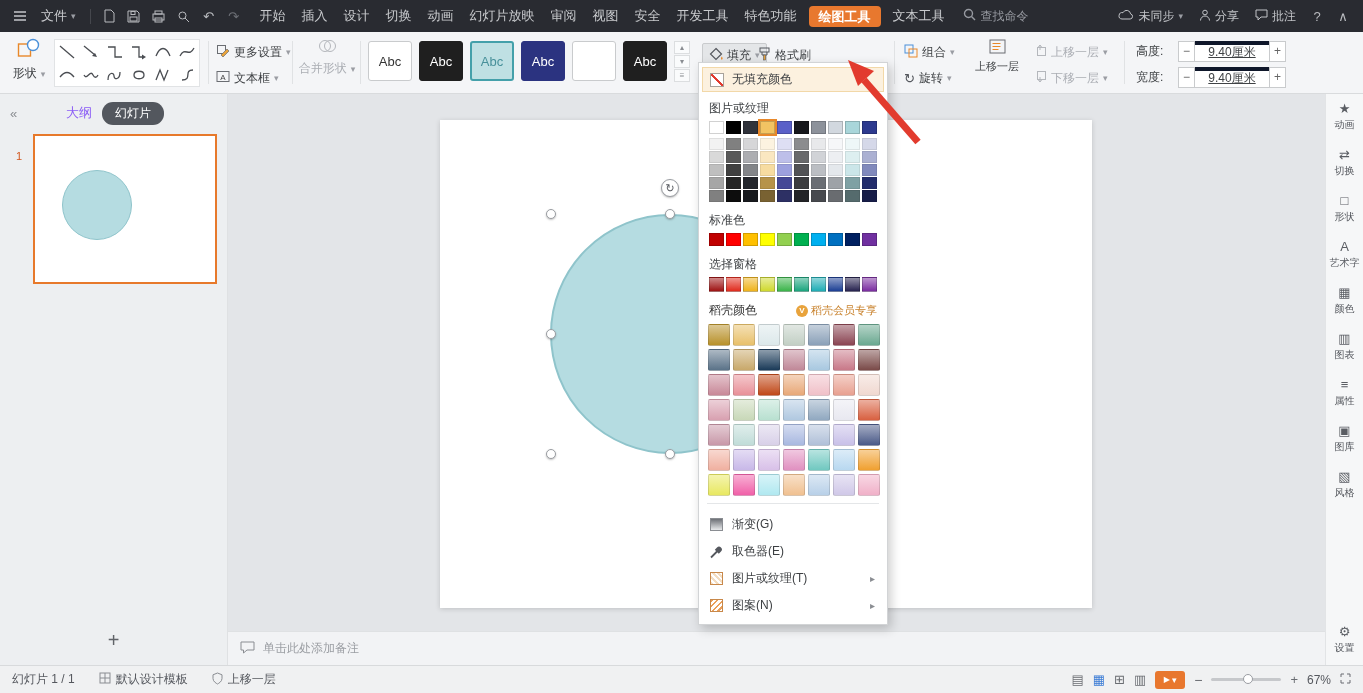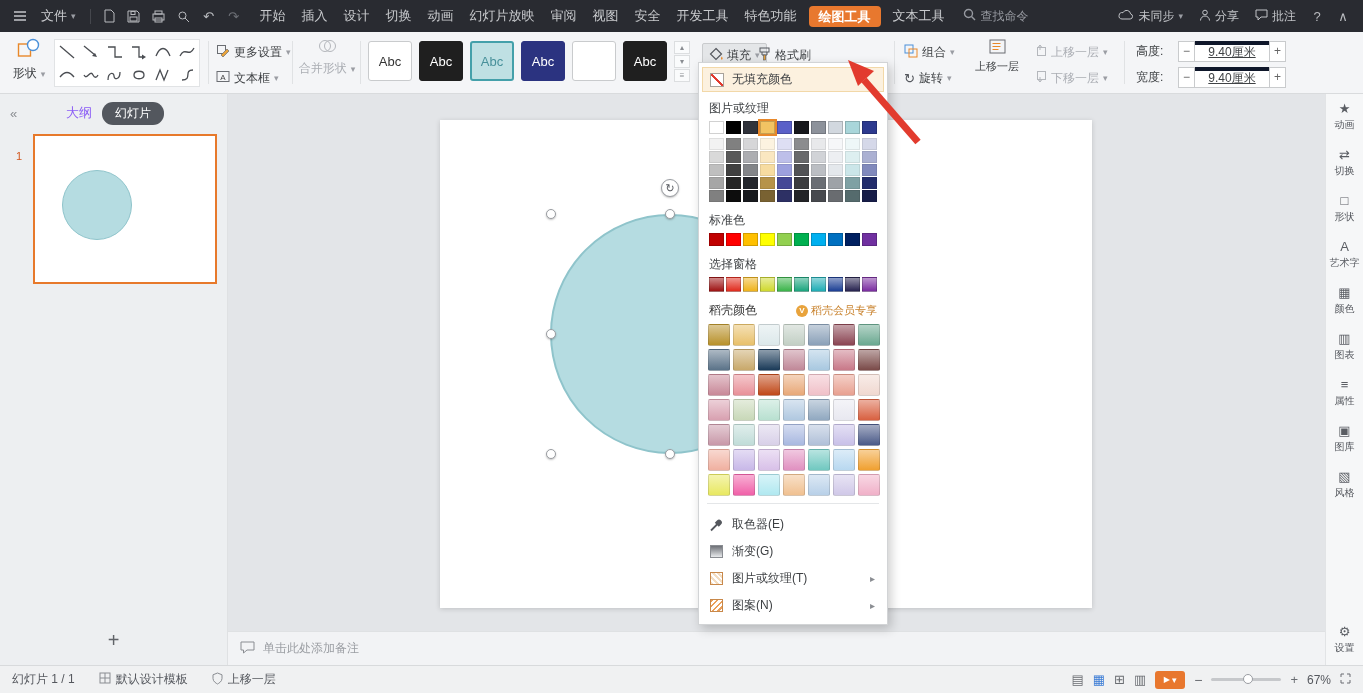--- a/index.html
+++ b/index.html
@@ -591,32 +591,32 @@
         <div class="docer-chip" style="background: linear-gradient(rgb(248, 224, 200), rgb(240, 192, 144));"></div>
         <div class="docer-chip" style="background: linear-gradient(rgb(220, 232, 244), rgb(184, 208, 232));"></div>
         <div class="docer-chip" style="background: linear-gradient(rgb(232, 228, 244), rgb(208, 200, 232));"></div>
         <div class="docer-chip" style="background: linear-gradient(rgb(248, 216, 228), rgb(240, 176, 200));"></div>
       </div>
 
     <div class="fm-div"></div>
 
     <div class="fm-item">
       <span class="fm-ico">
+          <span class="grad-ico"></span>
+        </span>
+      <span>渐变(G)</span>
+    </div>
+    <div class="fm-item">
+      <span class="fm-ico">
           <svg width="15" height="15">
             <path d="M2 13.5L8.5 7" stroke="#55585e" stroke-width="1.8"></path>
             <path d="M8 3.5a2.8 2.8 0 0 1 4 4l-2.2 2.2-4-4z" fill="#55585e"></path>
           </svg>
         </span>
       <span>取色器(E)</span>
-    </div>
-    <div class="fm-item">
-      <span class="fm-ico">
-          <span class="grad-ico"></span>
-        </span>
-      <span>渐变(G)</span>
     </div>
     <div class="fm-item">
       <span class="fm-ico">
           <span class="pic-ico"></span>
         </span>
       <span>图片或纹理(T)</span>
       <span class="fm-arrow">▸</span>
     </div>
     <div class="fm-item">
       <span class="fm-ico">

